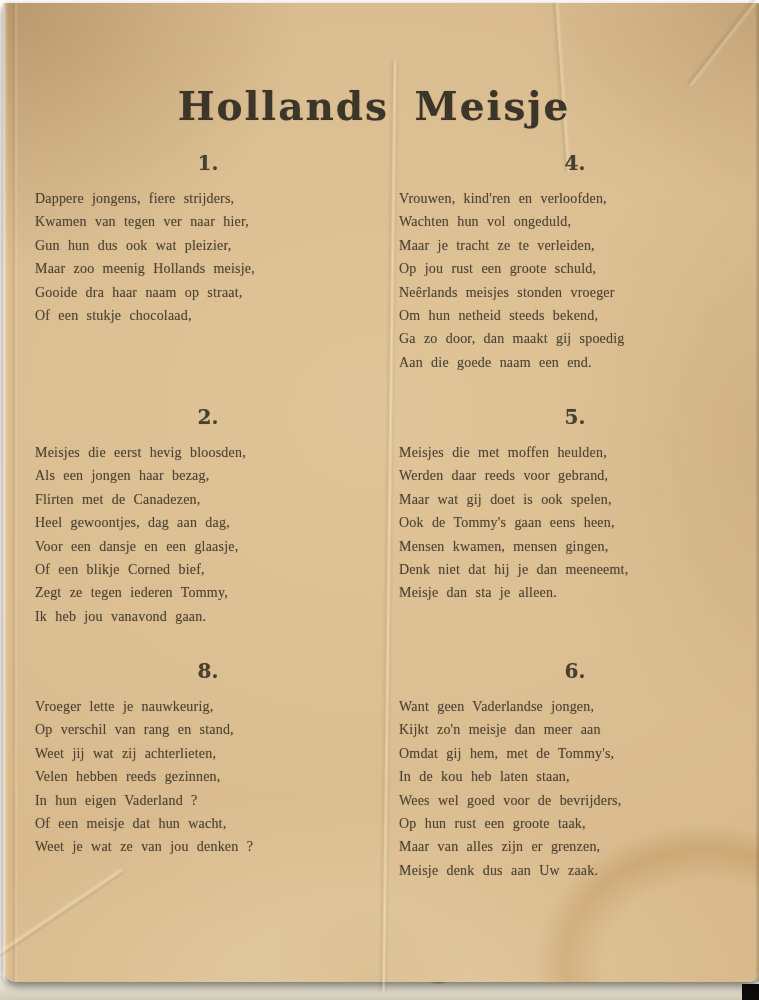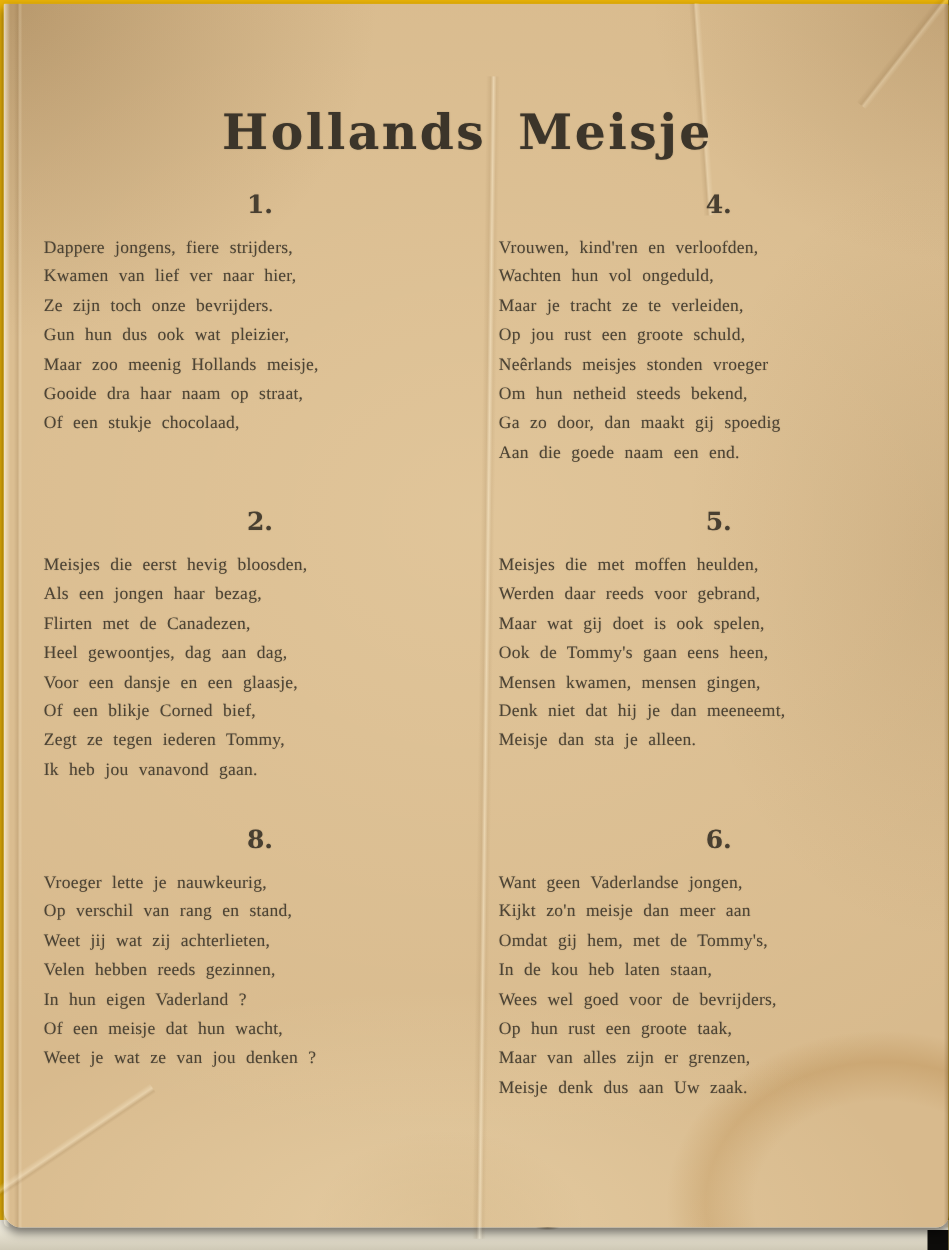--- a/index.html
+++ b/index.html
@@ -1,20 +1,20 @@
 <!DOCTYPE html>
 <html><head>
 <meta charset="utf-8">
 <style>
   html,body{margin:0;padding:0;background:#0c0b09;}
   .scene{
     position:relative;
     width:759px;height:1000px;
     overflow:hidden;
-    background:#eab308;
+    background:#ffffff;
     font-family:"DejaVu Serif","Liberation Serif",serif;
   }
   
   .bed-strip{
     position:absolute;left:0;right:0;top:976px;height:24px;
     background:linear-gradient(#f4f0e4 0%,#e8e3d3 40%,#cfc9b6 100%);
   }
   .black-chip{
     position:absolute;right:0;top:984px;width:17px;height:16px;
     background:#0d0c0a;
@@ -116,22 +116,21 @@
     <div class="crease crease-left"></div>
     <div class="crease crease-bottom-left"></div>
     <div class="crease crease-top-right"></div>
 
     <h1 class="title">Hollands Meisje</h1>
 
     <div class="col col-1">
         <div class="stanza">
           <div class="stanza-number">1.</div>
           <div class="poem-line">Dappere jongens, fiere strijders,</div>
-          <div class="poem-line">Kwamen van lief ver naar hier,</div>
-          <div class="poem-line">Ze zijn toch onze bevrijders.</div>
+          <div class="poem-line">Kwamen van tegen ver naar hier,</div>
           <div class="poem-line">Gun hun dus ook wat pleizier,</div>
           <div class="poem-line">Maar zoo meenig Hollands meisje,</div>
           <div class="poem-line">Gooide dra haar naam op straat,</div>
           <div class="poem-line">Of een stukje chocolaad,</div>
         </div>
         <div class="stanza">
           <div class="stanza-number">2.</div>
           <div class="poem-line">Meisjes die eerst hevig bloosden,</div>
           <div class="poem-line">Als een jongen haar bezag,</div>
           <div class="poem-line">Flirten met de Canadezen,</div>

